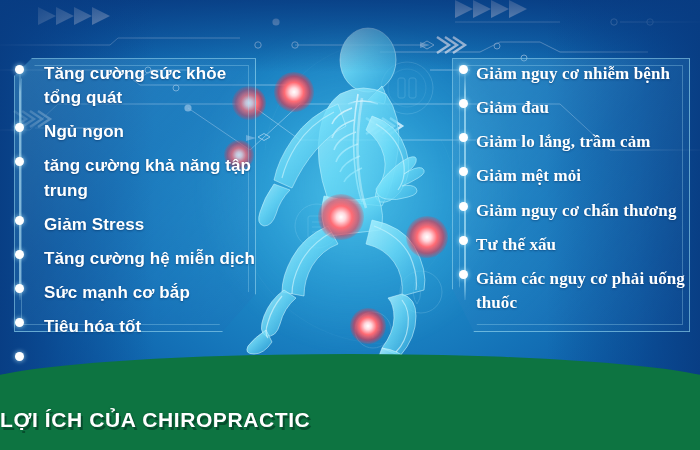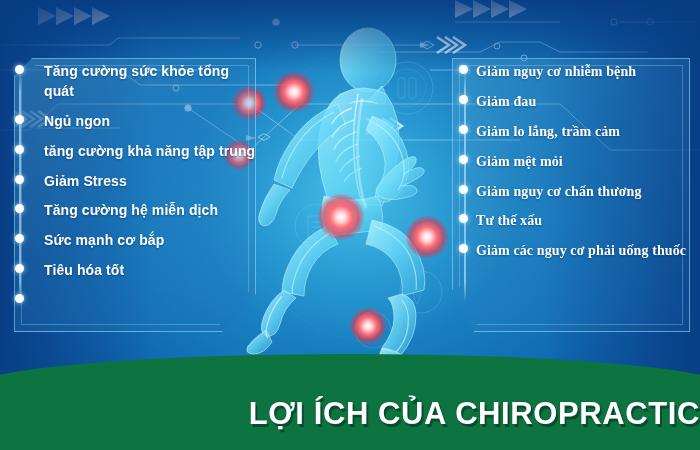--- a/index.html
+++ b/index.html
@@ -65,21 +65,21 @@
   .list.right{left:455px;width:242px;}
   .railline{
     position:absolute;top:74px;width:2px;height:226px;
     background:linear-gradient(180deg, rgba(190,235,250,.10) 0%, rgba(190,235,250,.62) 8%, rgba(190,235,250,.62) 92%, rgba(190,235,250,.10) 100%);
   }
   .railline.left{left:19px;}
   .railline.right{left:464px;}
 
   .item{
     position:relative;display:flex;align-items:flex-start;
-    color:#ffffff;font-size:14px;font-weight:bold;line-height:1.42;
+    color:#ffffff;font-size:17px;font-weight:bold;line-height:1.42;
     letter-spacing:.1px;margin-bottom:10px;
     text-shadow:0 1px 2px rgba(5,45,95,.55);
   }
   .bullet{
     flex:0 0 auto;width:9px;height:9px;border-radius:50%;
     background:#ffffff;margin-top:3px;margin-right:0;
     box-shadow:0 0 5px rgba(190,240,255,.85);
   }
   .item-label{display:block;margin-left:0;}
   .list.left .item-label{margin-left:20px;}
@@ -87,22 +87,22 @@
   .list.left .bullet{margin-left:5px;}
   .list.right .bullet{margin-left:4px;}
 
   
   .banner{
     position:absolute;left:-30px;bottom:0;width:760px;height:96px;
     background:#0d7441;
     border-radius:50% 50% 0 0 / 34px 34px 0 0;
   }
   .banner-title{
-    position:absolute;left:0;right:0;bottom:18px;text-align:right;
-    color:#ffffff;font-size:31px;font-weight:bold;letter-spacing:.6px;
+    position:absolute;left:0;right:0;bottom:18px;text-align:left;
+    color:#ffffff;font-size:21px;font-weight:bold;letter-spacing:.6px;
     text-shadow:2px 3px 0 rgba(6,70,42,.85), 0 0 2px rgba(6,70,42,.6);
     white-space:nowrap;
   }
 </style>
 </head>
 <body>
 
 <div id="stage">
 
   <svg class="circuits" viewBox="0 0 700 160" preserveAspectRatio="none">

